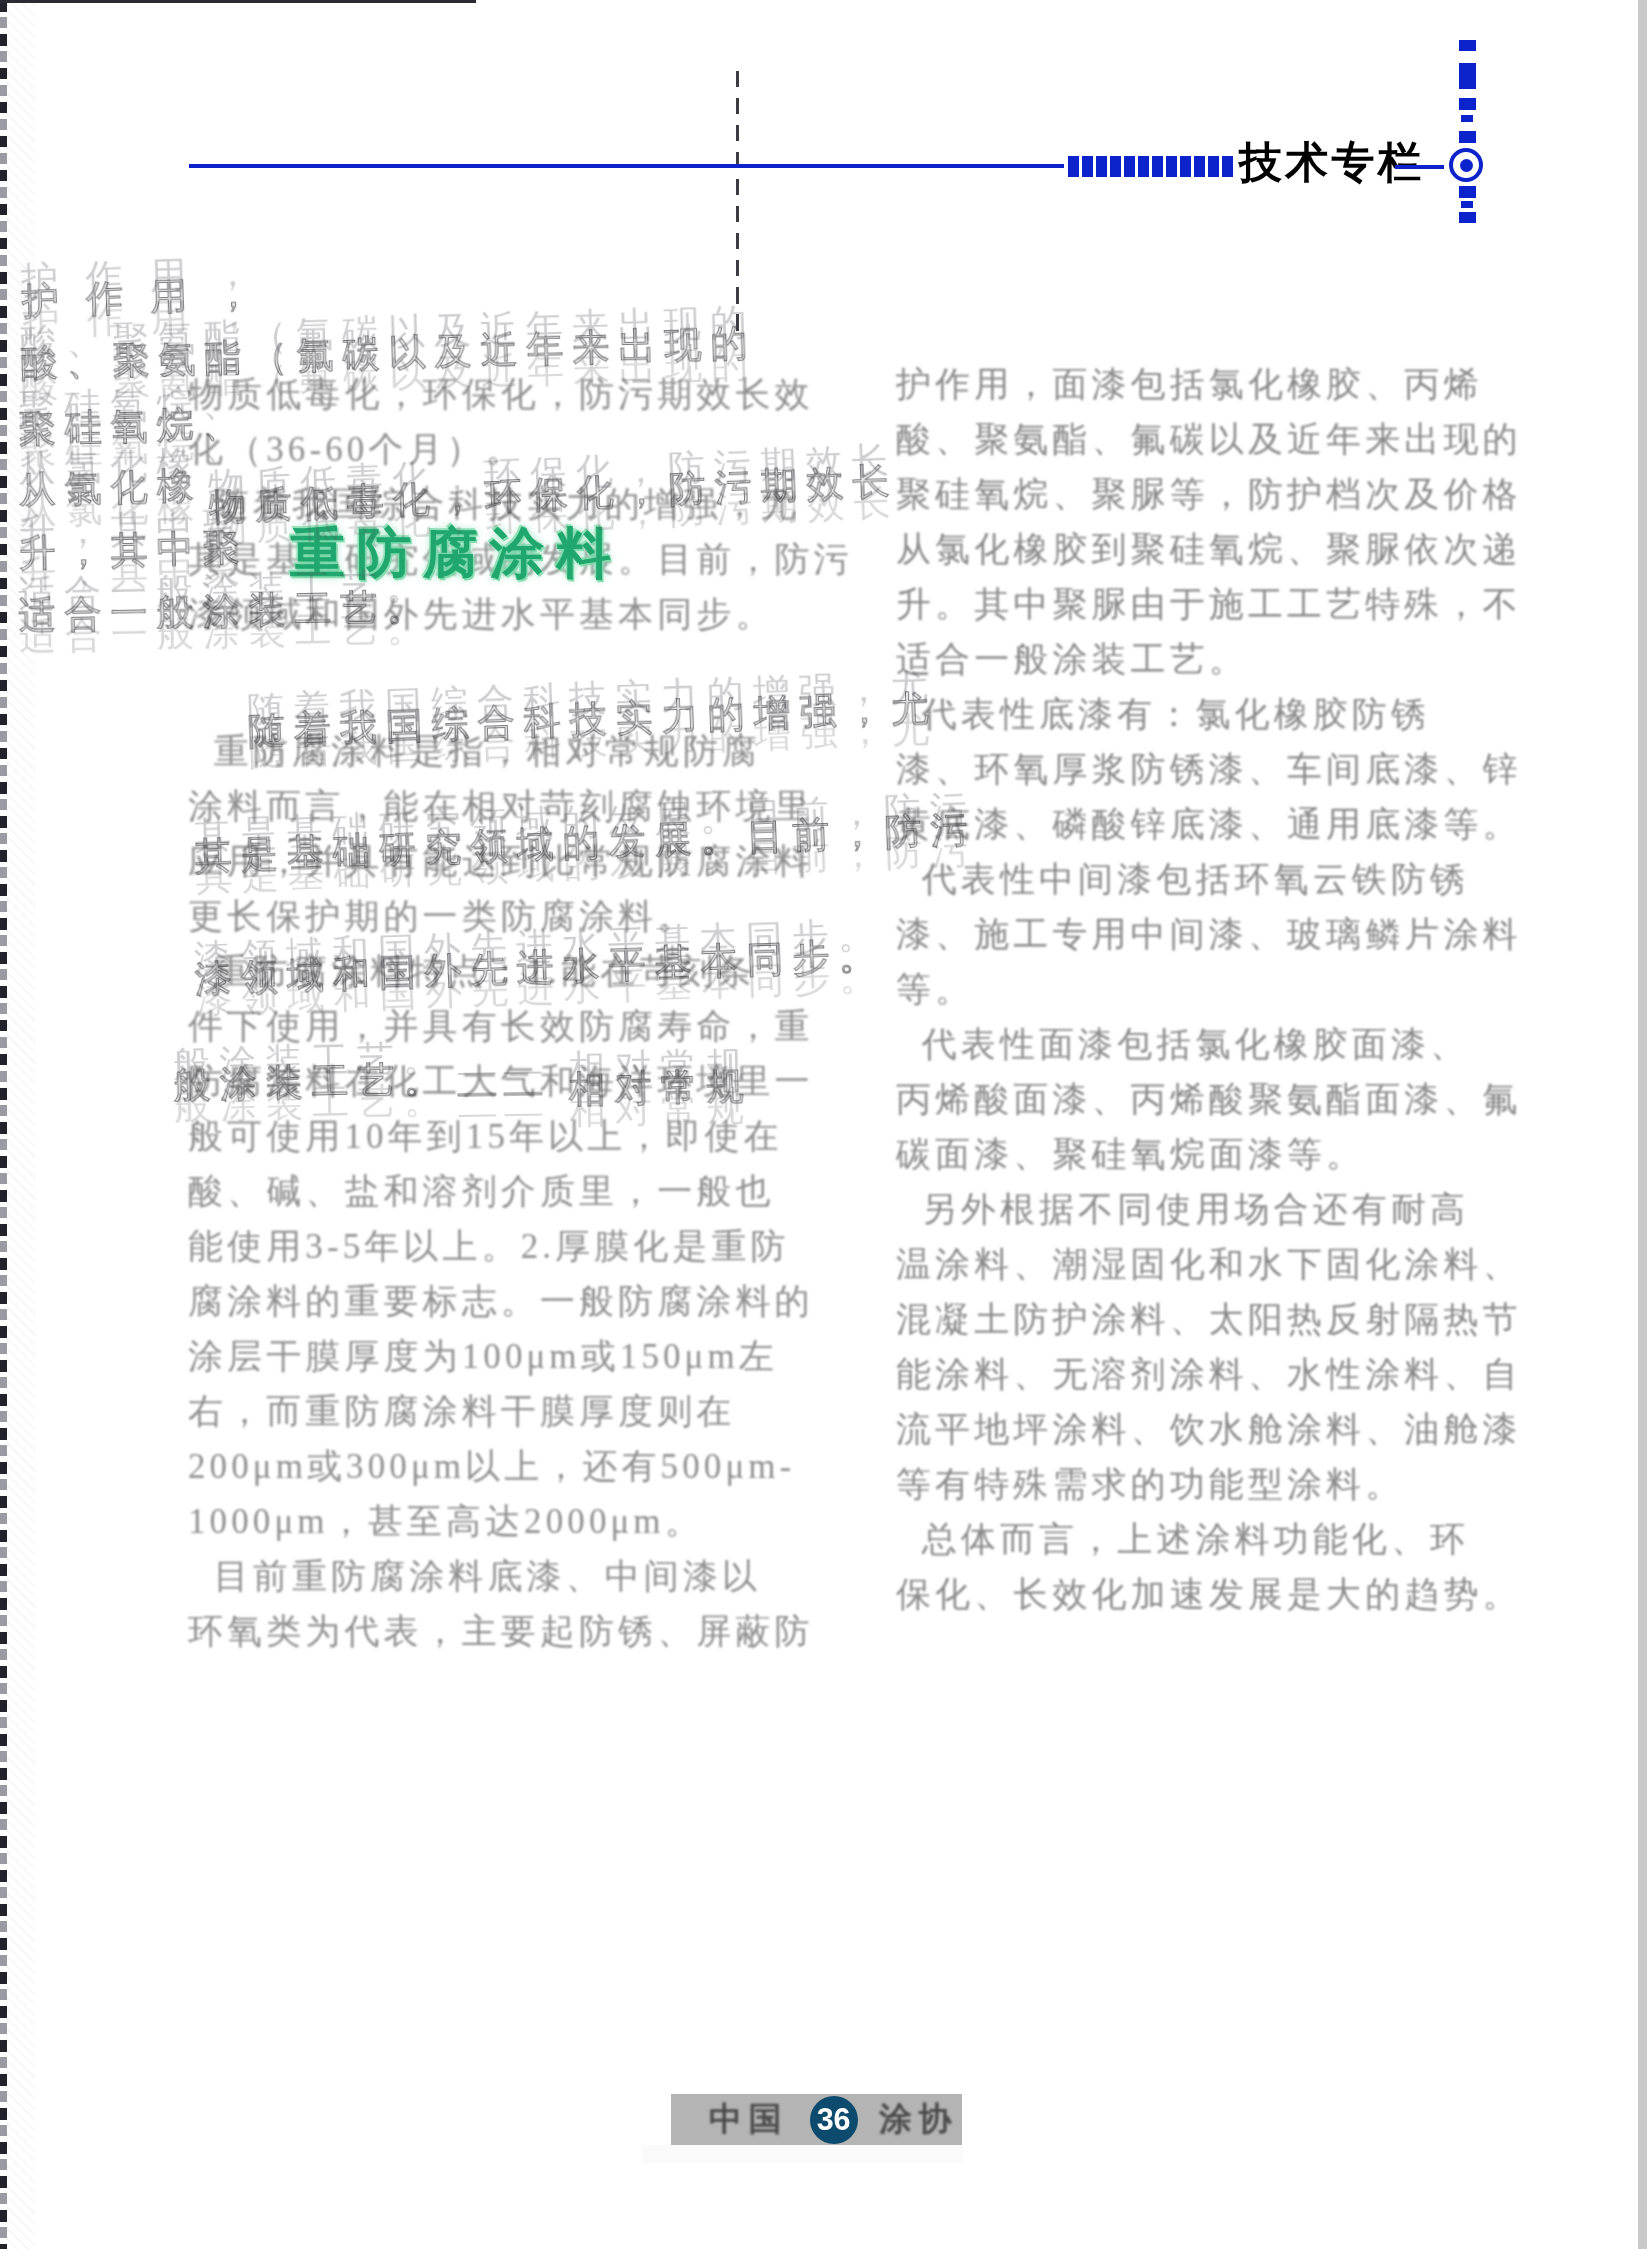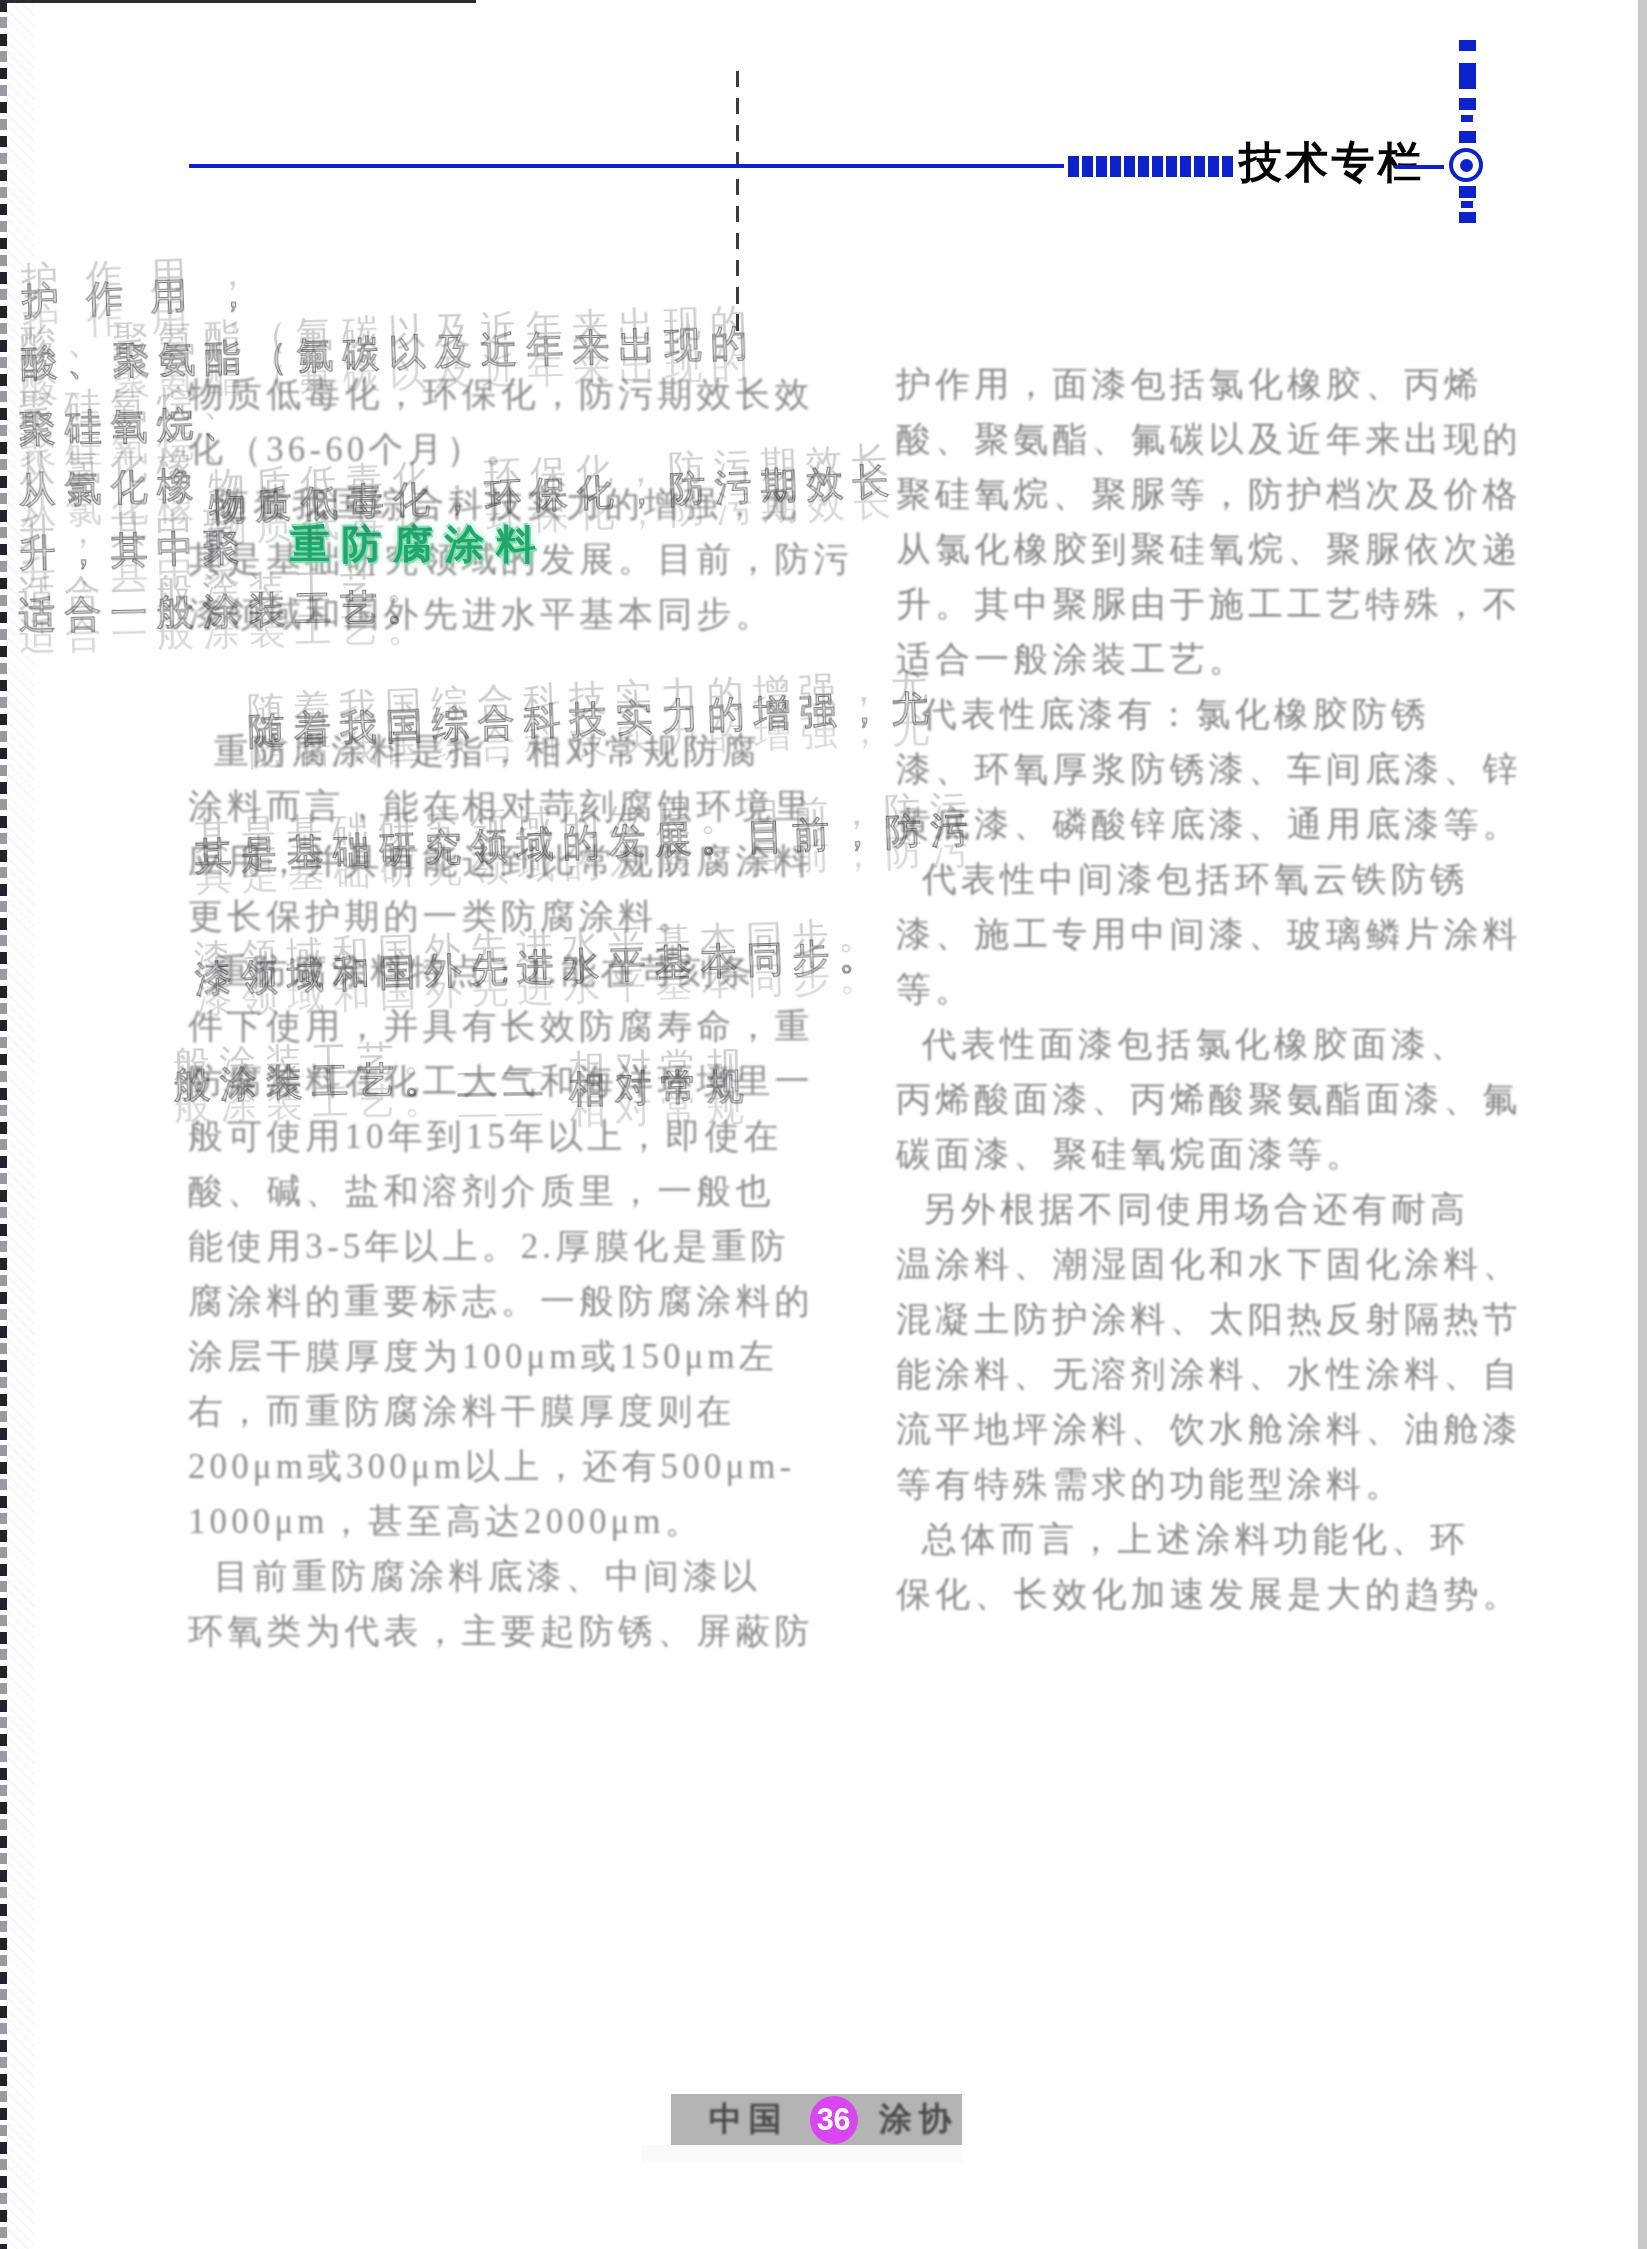--- a/index.html
+++ b/index.html
@@ -34,37 +34,37 @@
   
   .col{position:absolute;color:#8f8f8f;font-size:35px;letter-spacing:4.1px;
        filter:blur(1.3px);white-space:pre;}
   .col .text-line{height:55px;line-height:55px;}
   .col-left-intro{left:188px;top:247px;width:659px;}
   .col-left-body{left:188px;top:604px;width:659px;}
   .col-right{left:896px;top:237px;width:651px;color:#8a8a8a;}
 
   
   .section-heading{position:absolute;left:290px;top:517px;font-family:"Liberation Sans",sans-serif;
-    font-weight:bold;font-size:40px;letter-spacing:11.5px;color:#1fa76d;white-space:nowrap;
+    font-weight:bold;font-size:55px;letter-spacing:11.5px;color:#1fa76d;white-space:nowrap;
     text-shadow:1.6px 1.6px 0 rgba(120,216,168,.85),-1.6px -1.6px 0 rgba(120,216,168,.75),0 0 8.2px rgba(120,216,168,.8);
     filter:blur(0.5px);}
 
   
   .ghost-layer{position:absolute;left:0;top:0;width:1647px;height:2250px;pointer-events:none;}
   .ghost-line{position:absolute;font-size:37px;letter-spacing:9px;white-space:pre;
     color:rgba(60,60,60,.14);-webkit-text-stroke:1px rgba(55,55,60,.62);
     transform:rotate(var(--rot,-1.5deg));transform-origin:left top;
     text-shadow:0 -20.6px 0 rgba(80,80,85,.28),0 20.6px 0 rgba(80,80,85,.22);
     filter:blur(0.3px);}
 
   
   .footer-bar{position:absolute;left:671px;top:2094px;width:291px;height:51px;background:#b4b4b4;
     display:flex;align-items:center;padding-left:38px;box-sizing:border-box;gap:21.4px;}
   .footer-label{font-size:33px;font-weight:bold;color:#4a4a4a;letter-spacing:6.6px;filter:blur(1.1px);white-space:nowrap;}
-  .footer-page-circle{width:48px;height:48px;border-radius:50%;background:#d946ef;color:#ffffff;
+  .footer-page-circle{width:48px;height:48px;border-radius:50%;background:#0c4a6e;color:#ffffff;
     display:flex;align-items:center;justify-content:center;font-family:"Liberation Sans",sans-serif;
     font-size:30.5px;font-weight:bold;flex:0 0 auto;}
   .footer-understrip{position:absolute;left:642px;top:2145px;width:321px;height:18px;background:#fafafa;}
 </style>
 </head>
 <body>
 
 <div class="page">
 
   <div class="edge-left"></div>

